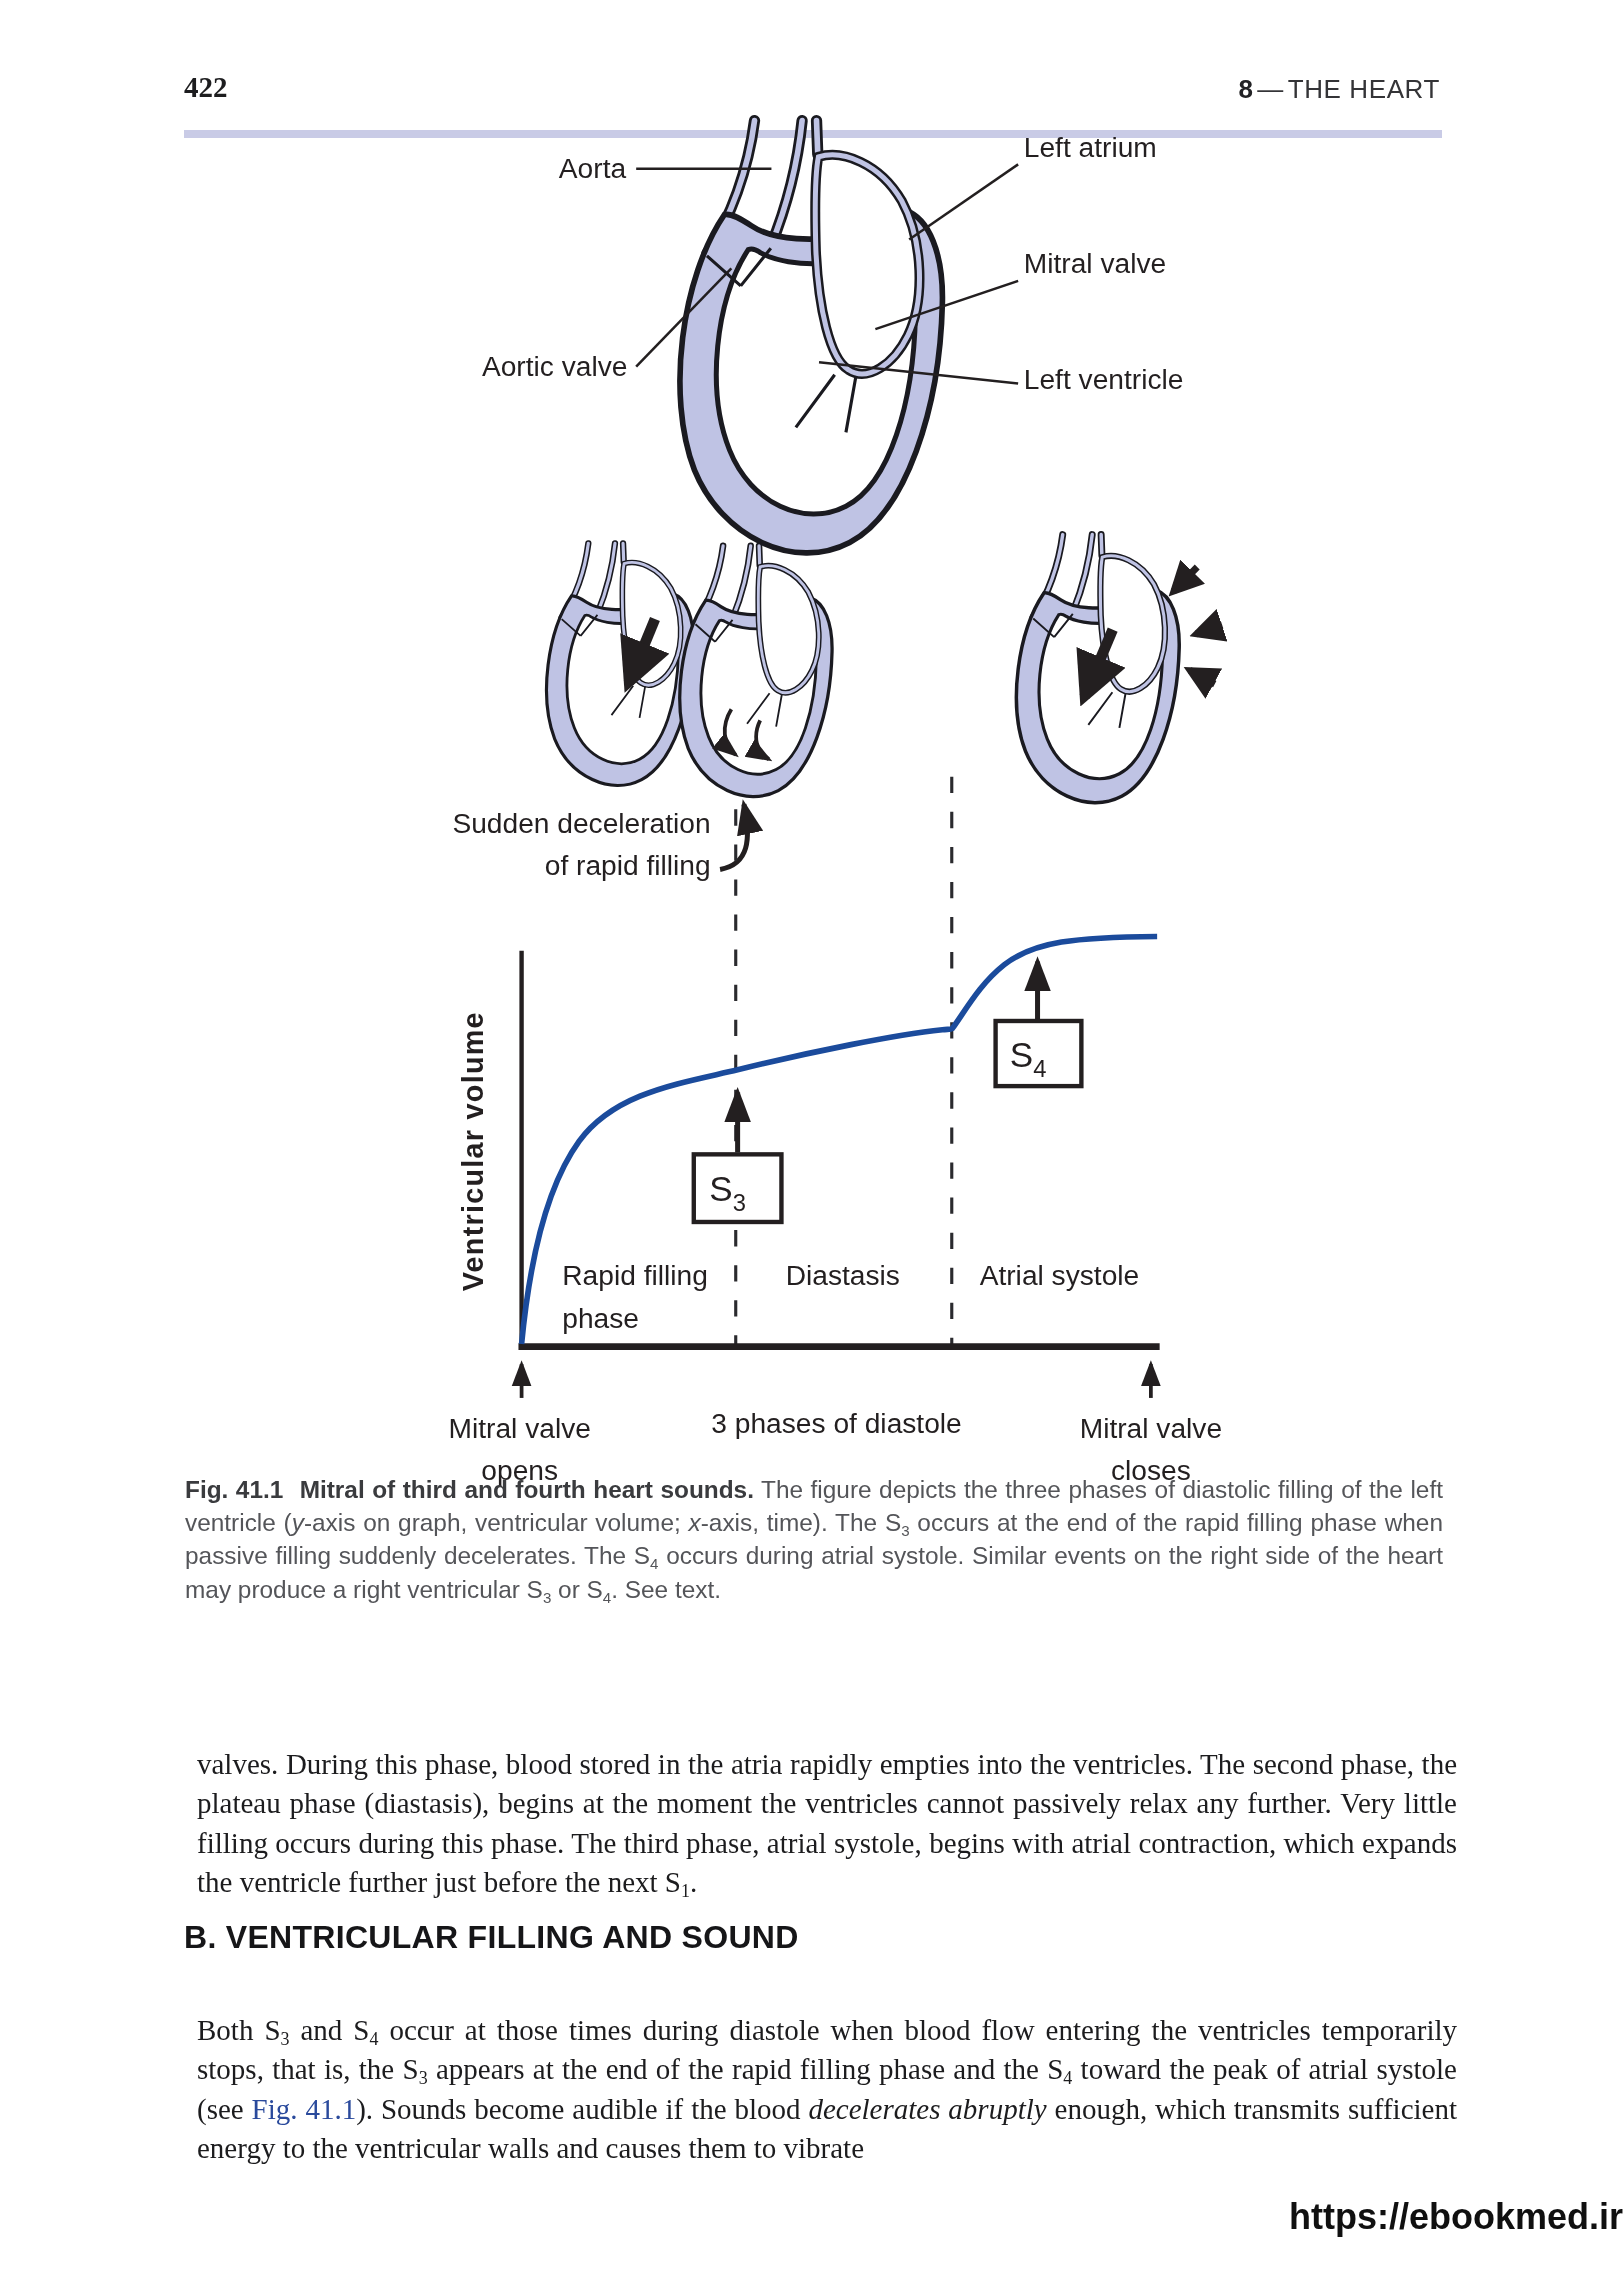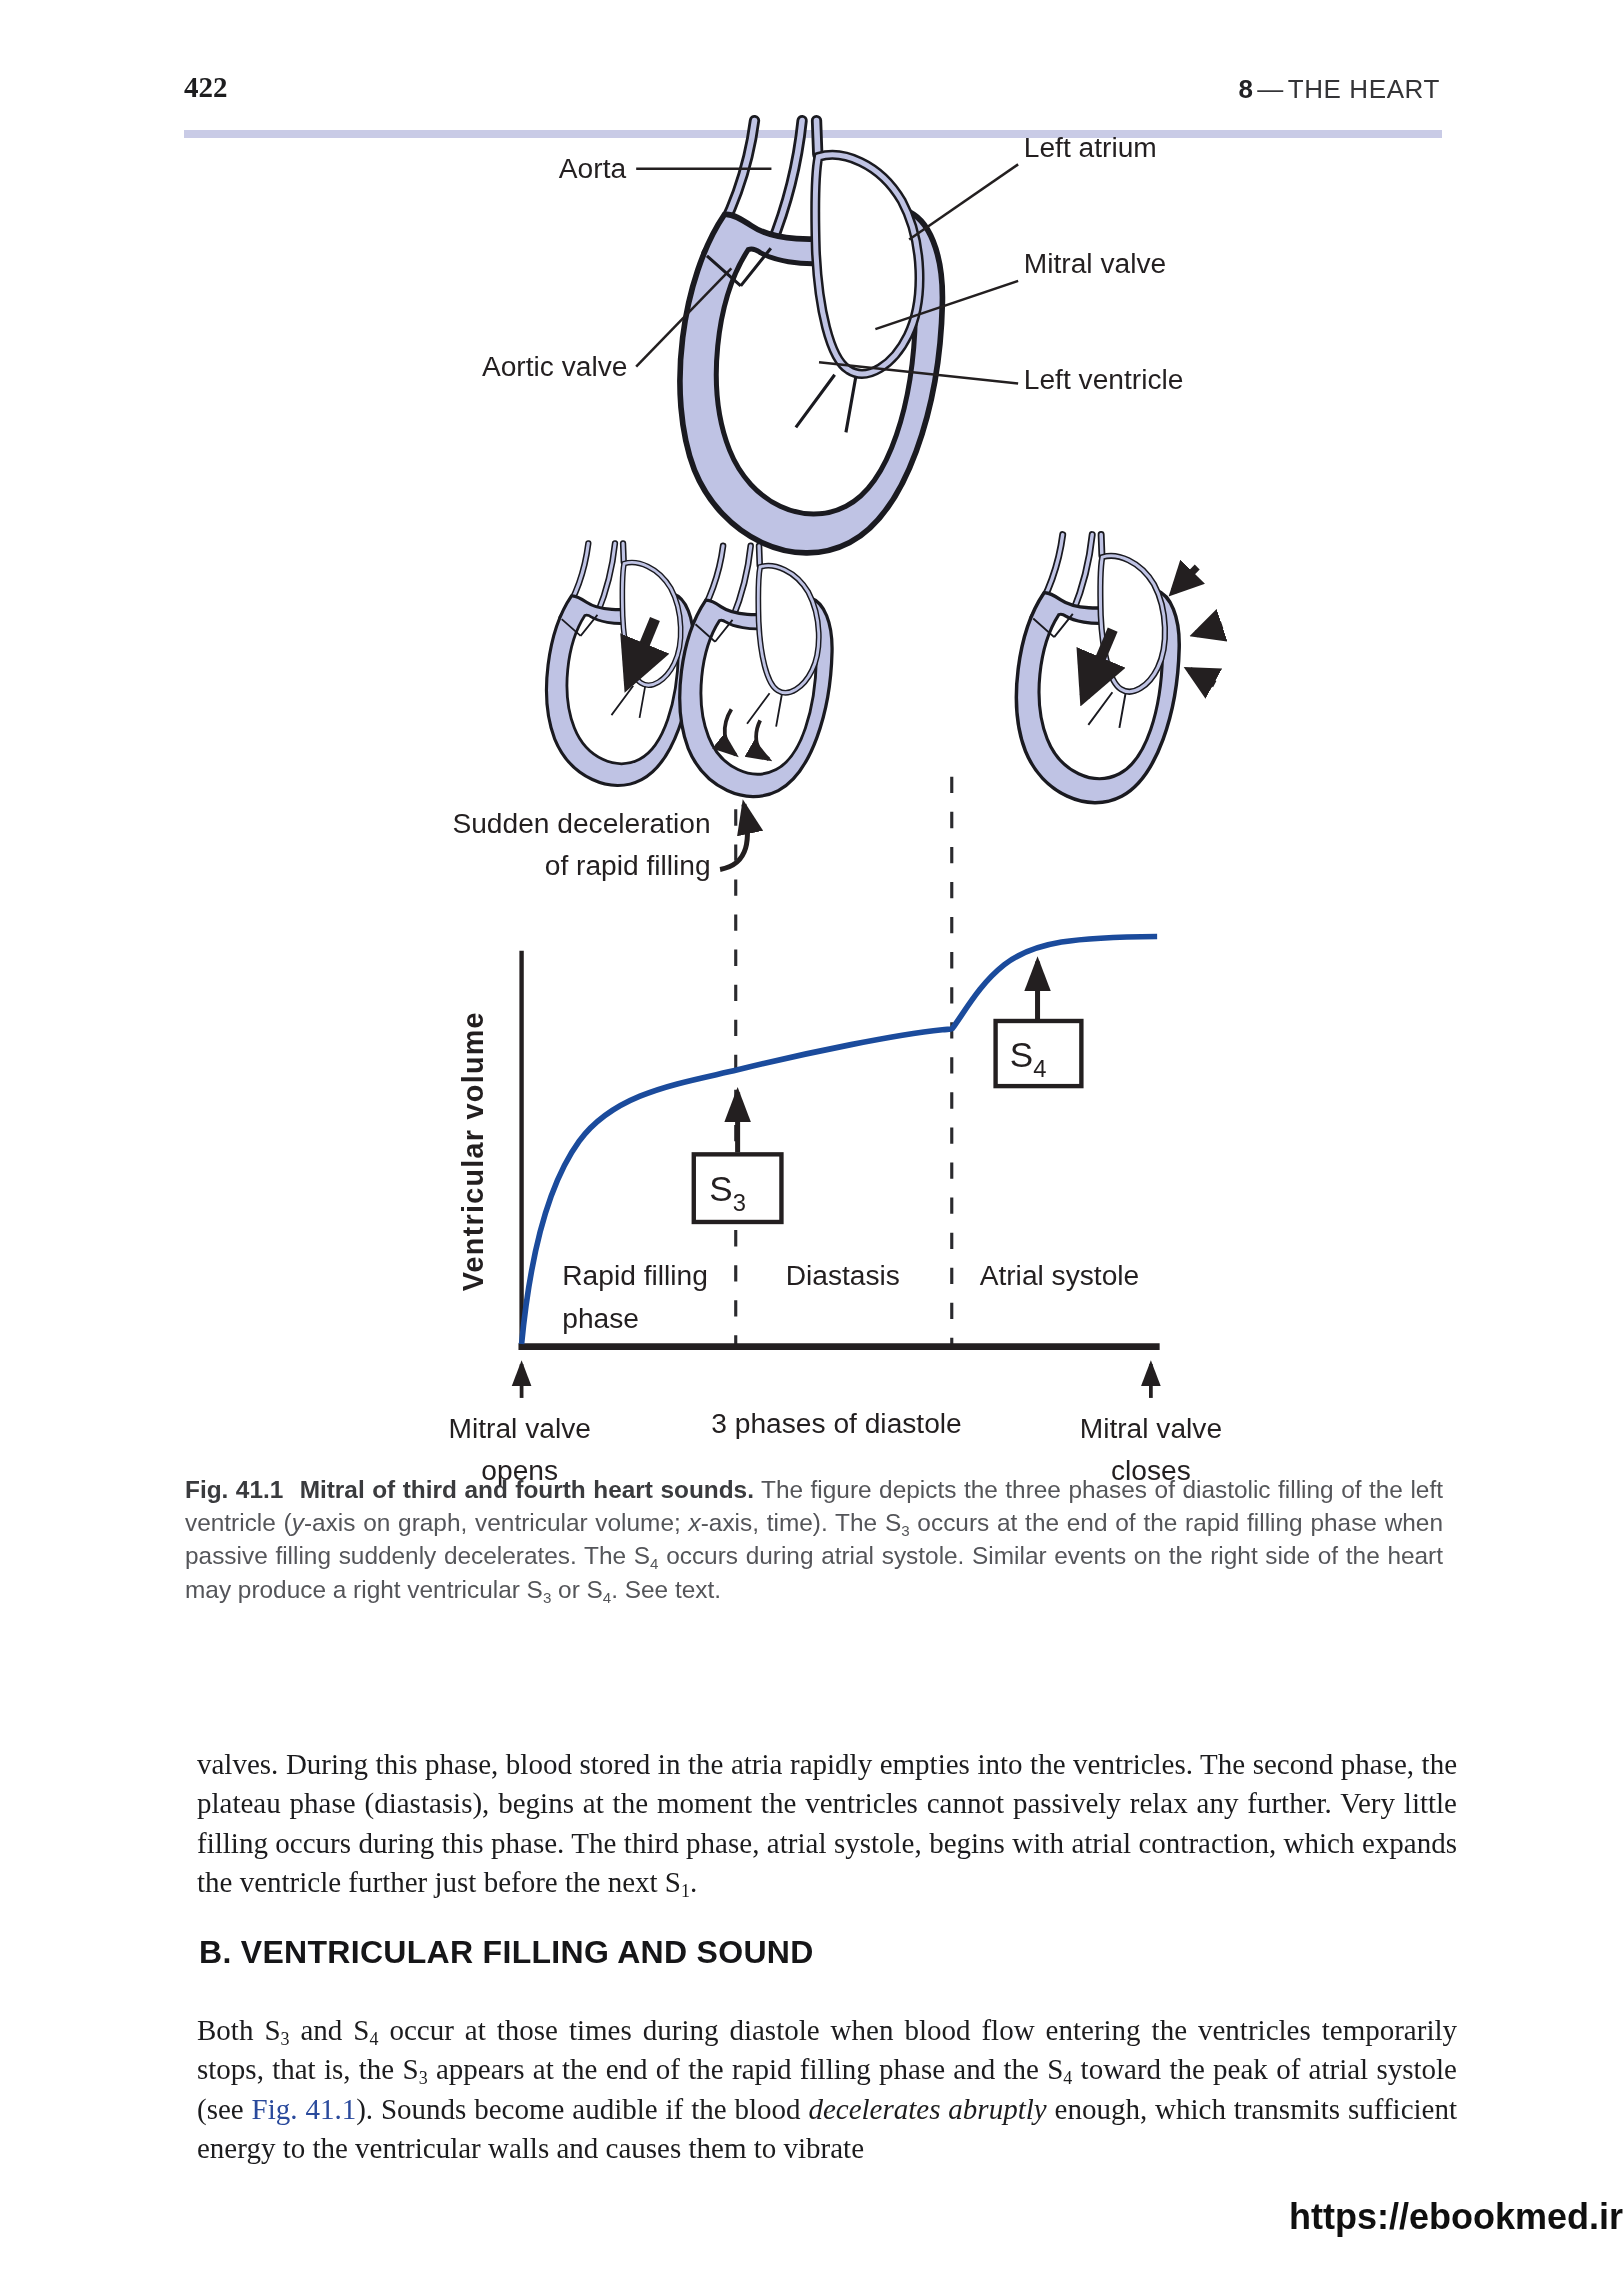--- a/index.html
+++ b/index.html
@@ -157,21 +157,21 @@
 
   <div class="abs caption">
     <span class="capbold figlab">Fig. 41.1</span><span class="capbold">Mitral of third and fourth heart sounds.</span>
     <span>The figure depicts the three phases of diastolic filling of the left ventricle (</span><i>y</i><span>-axis on graph, ventricular volume; </span><i>x</i><span>-axis, time). The S</span><sub>3</sub><span> occurs at the end of the rapid filling phase when passive filling suddenly decelerates. The S</span><sub>4</sub><span> occurs during atrial systole. Similar events on the right side of the heart may produce a right ventricular S</span><sub>3</sub><span> or S</span><sub>4</sub><span>. See text.</span>
   </div>
 
   <p class="abs bodytext p1">
     <span>valves. During this phase, blood stored in the atria rapidly empties into the ventricles. The second phase, the plateau phase (diastasis), begins at the moment the ventricles cannot passively relax any further. Very little filling occurs during this phase. The third phase, atrial systole, begins with atrial contraction, which expands the ventricle further just before the next S</span><sub>1</sub><span>.</span>
   </p>
 
-  <h2 class="abs section-heading" style="margin:15px;">B.  VENTRICULAR FILLING AND SOUND</h2>
+  <h2 class="abs section-heading" style="margin:0;">B.  VENTRICULAR FILLING AND SOUND</h2>
 
   <p class="abs bodytext p2">
     <span>Both S</span><sub>3</sub><span> and S</span><sub>4</sub><span> occur at those times during diastole when blood flow entering the ventricles temporarily stops, that is, the S</span><sub>3</sub><span> appears at the end of the rapid filling phase and the S</span><sub>4</sub><span> toward the peak of atrial systole (see </span><span class="fig-ref">Fig. 41.1</span><span>). Sounds become audible if the blood </span><i>decelerates abruptly</i><span> enough, which transmits sufficient energy to the ventricular walls and causes them to vibrate</span>
   </p>
 
   <div class="abs footer">https://ebookmed.ir</div>
 
 </div>
 
 

